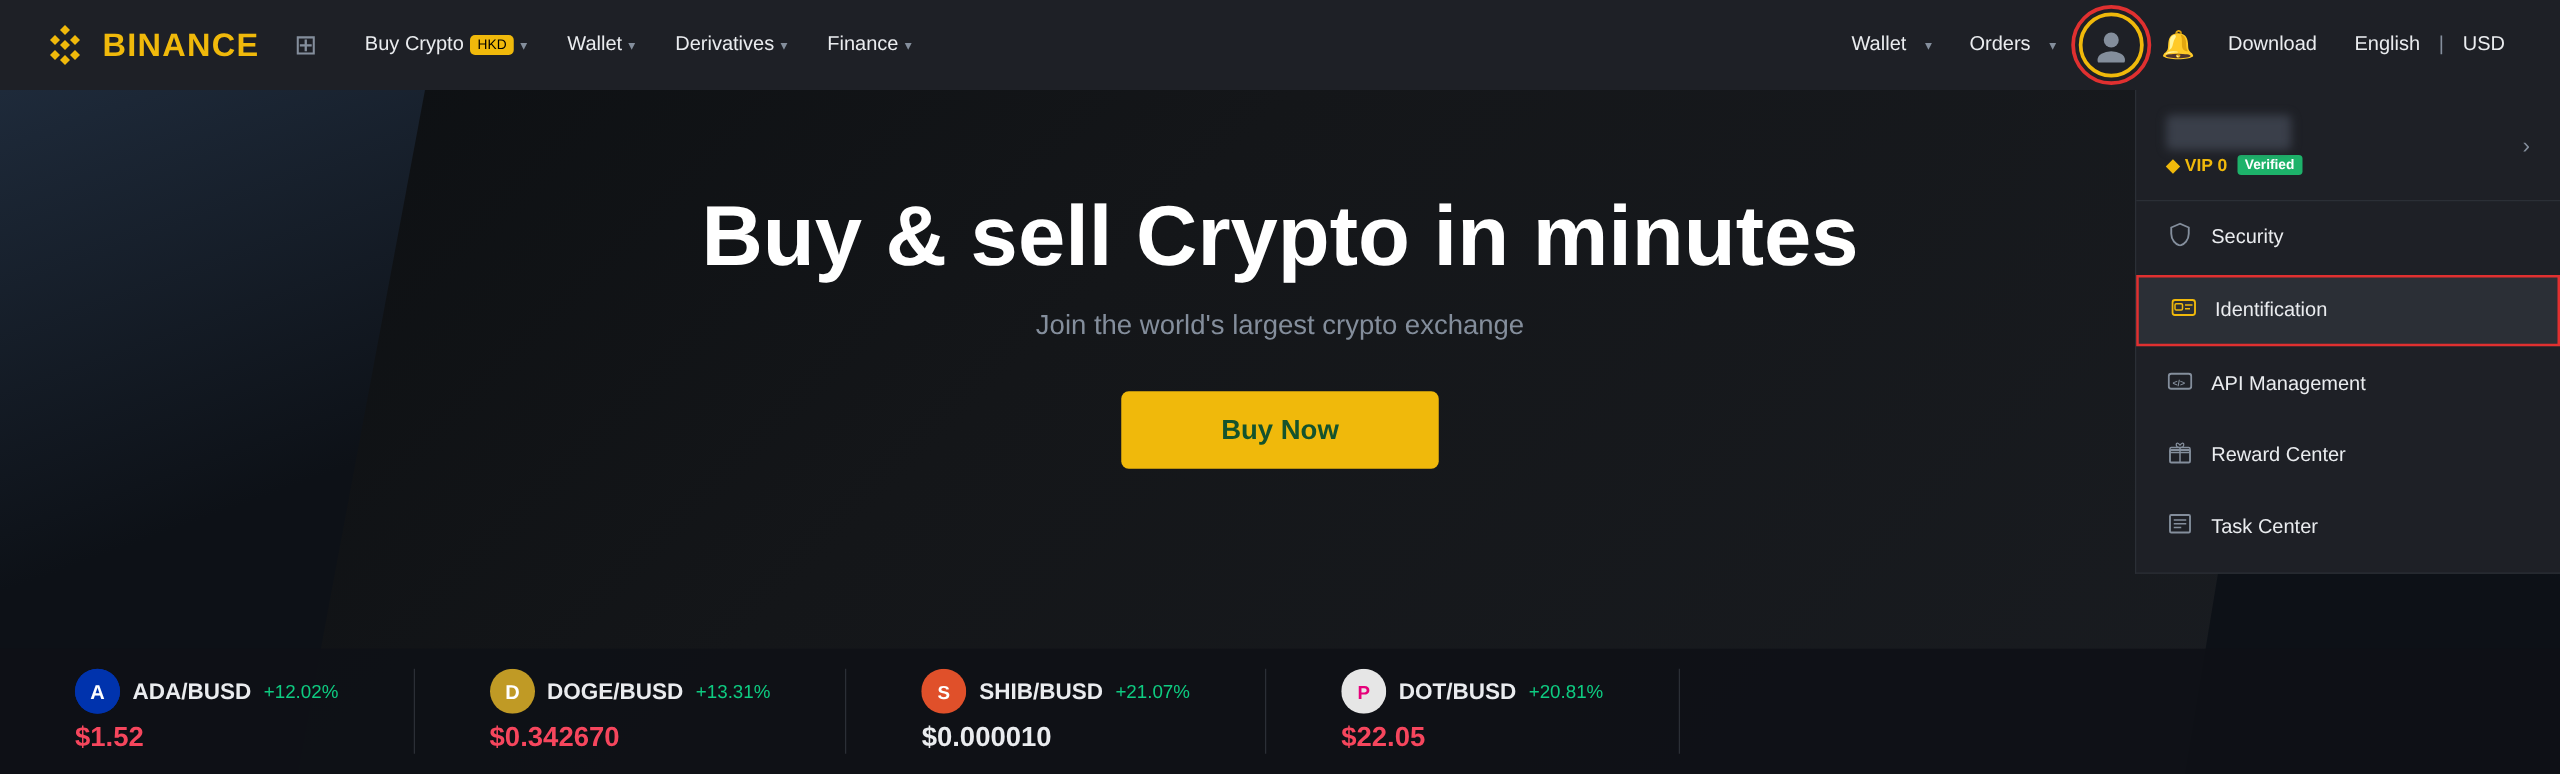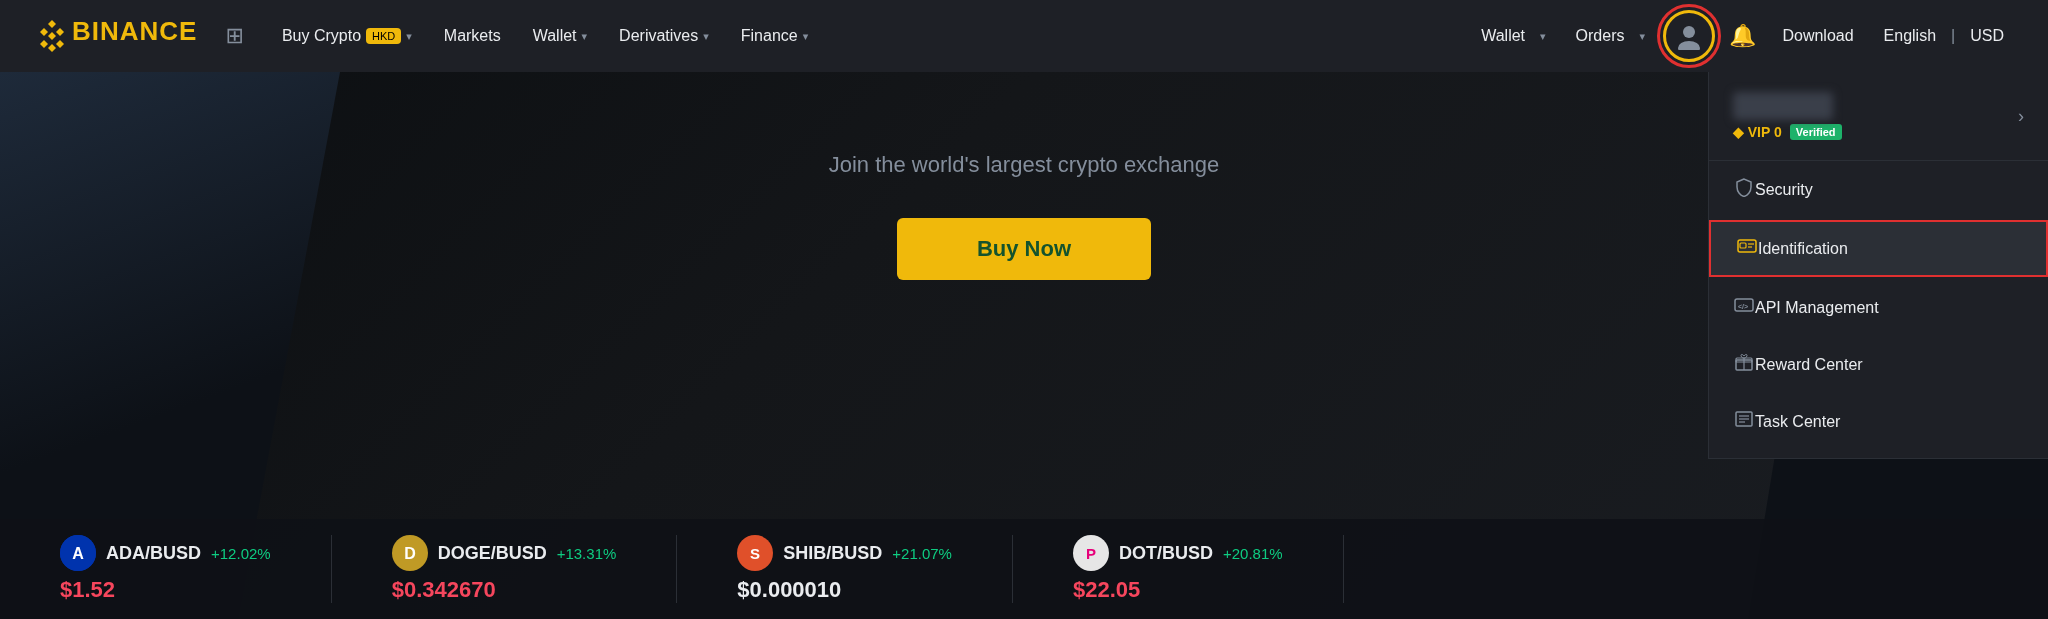--- a/index.html
+++ b/index.html
@@ -19,20 +19,22 @@
       align-items: center;
       background: #1e2026;
       height: 72px;
       padding: 0 32px;
       position: relative;
       z-index: 100;
       gap: 4px;
     }
     .nav-logo {
       display: flex;
+      align-items: center;
+      gap: 10px;
       margin-right: 24px;
     }
     .nav-logo-icon {
       width: 40px;
       height: 40px;
     }
     .nav-logo-text {
       color: #f0b90b;
       font-size: 26px;
       font-weight: 700;
@@ -282,20 +284,21 @@
       border-radius: 3px;
       font-weight: 600;
     }
     .dropdown-chevron {
       color: #848e9c;
       font-size: 18px;
     }
     .dropdown-item {
       display: flex;
       align-items: center;
+      gap: 14px;
       padding: 16px 24px;
       cursor: pointer;
       font-size: 16px;
       color: #eaecef;
     }
     .dropdown-item.highlighted {
       background: #2b2f36;
       border-left: 3px solid transparent;
       outline: 2px solid #e03030;
       outline-offset: -2px;
@@ -332,23 +335,20 @@
   </div>
 
   <div class="nav-grid-icon">⊞</div>
 
   <div class="nav-item">
     <span>Buy Crypto</span>
     <span class="nav-badge">HKD</span>
     <span class="nav-chevron">▾</span>
   </div>
   <div class="nav-item">
-    <span>Markets</span>
-  </div>
-  <div class="nav-item">
     <span>Wallet</span>
     <span class="nav-chevron">▾</span>
   </div>
   <div class="nav-item">
     <span>Derivatives</span>
     <span class="nav-chevron">▾</span>
   </div>
   <div class="nav-item">
     <span>Finance</span>
     <span class="nav-chevron">▾</span>
@@ -383,20 +383,21 @@
       <span>English</span>
       <span class="divider-text"> | </span>
       <span>USD</span>
     </div>
   </div>
 </nav>
 
 <section class="hero">
   <div class="hero-bg-left"></div>
   <div class="hero-bg-right"></div>
+  <h1 class="hero-title">Buy &amp; sell Crypto in minutes</h1>
   <p class="hero-subtitle">Join the world's largest crypto exchange</p>
   <button class="hero-btn">Buy Now</button>
 
   <div class="tickers">
     <div class="ticker-item">
       <div class="ticker-header">
         <div class="ticker-coin-icon" style="background:#0033ad;">
           <svg viewBox="0 0 36 36" width="36" height="36">
               <circle cx="18" cy="18" r="18" fill="#0033ad"></circle>
               <text x="18" y="24" text-anchor="middle" fill="white" font-size="16" font-weight="bold">A</text>

